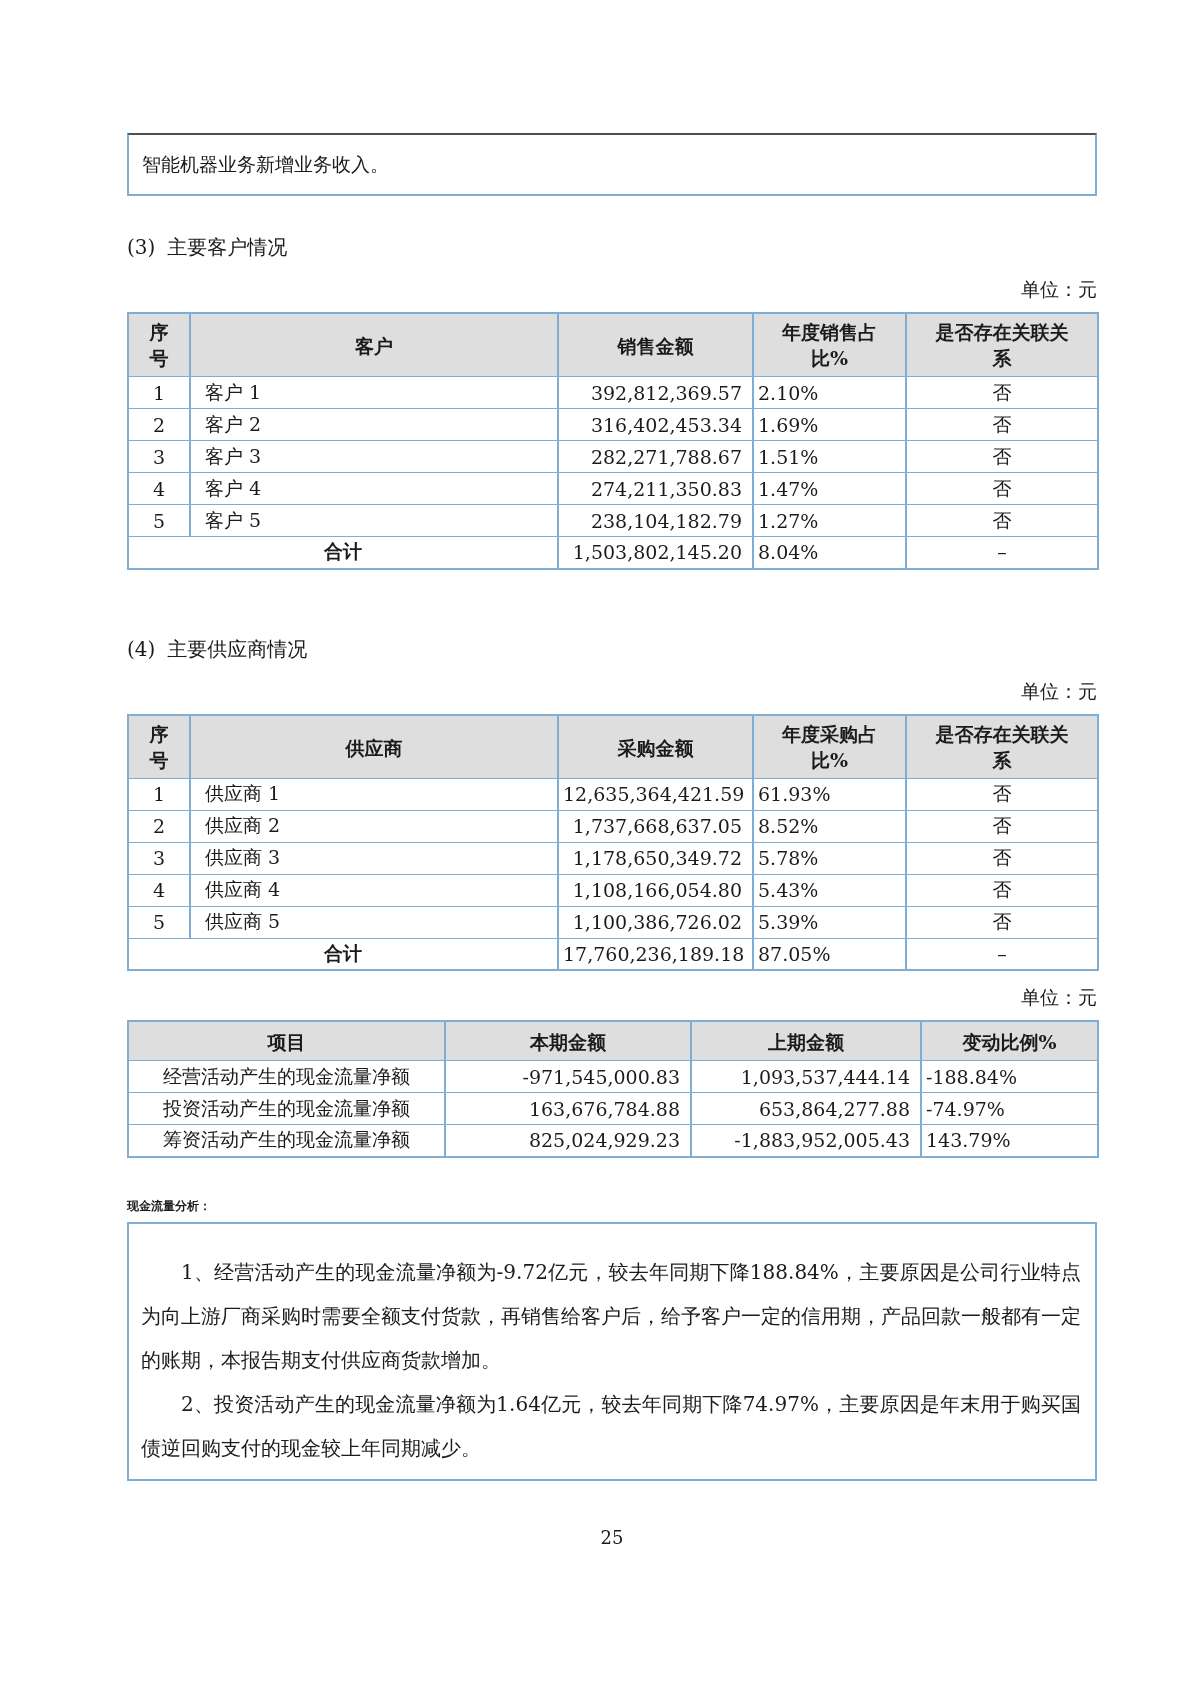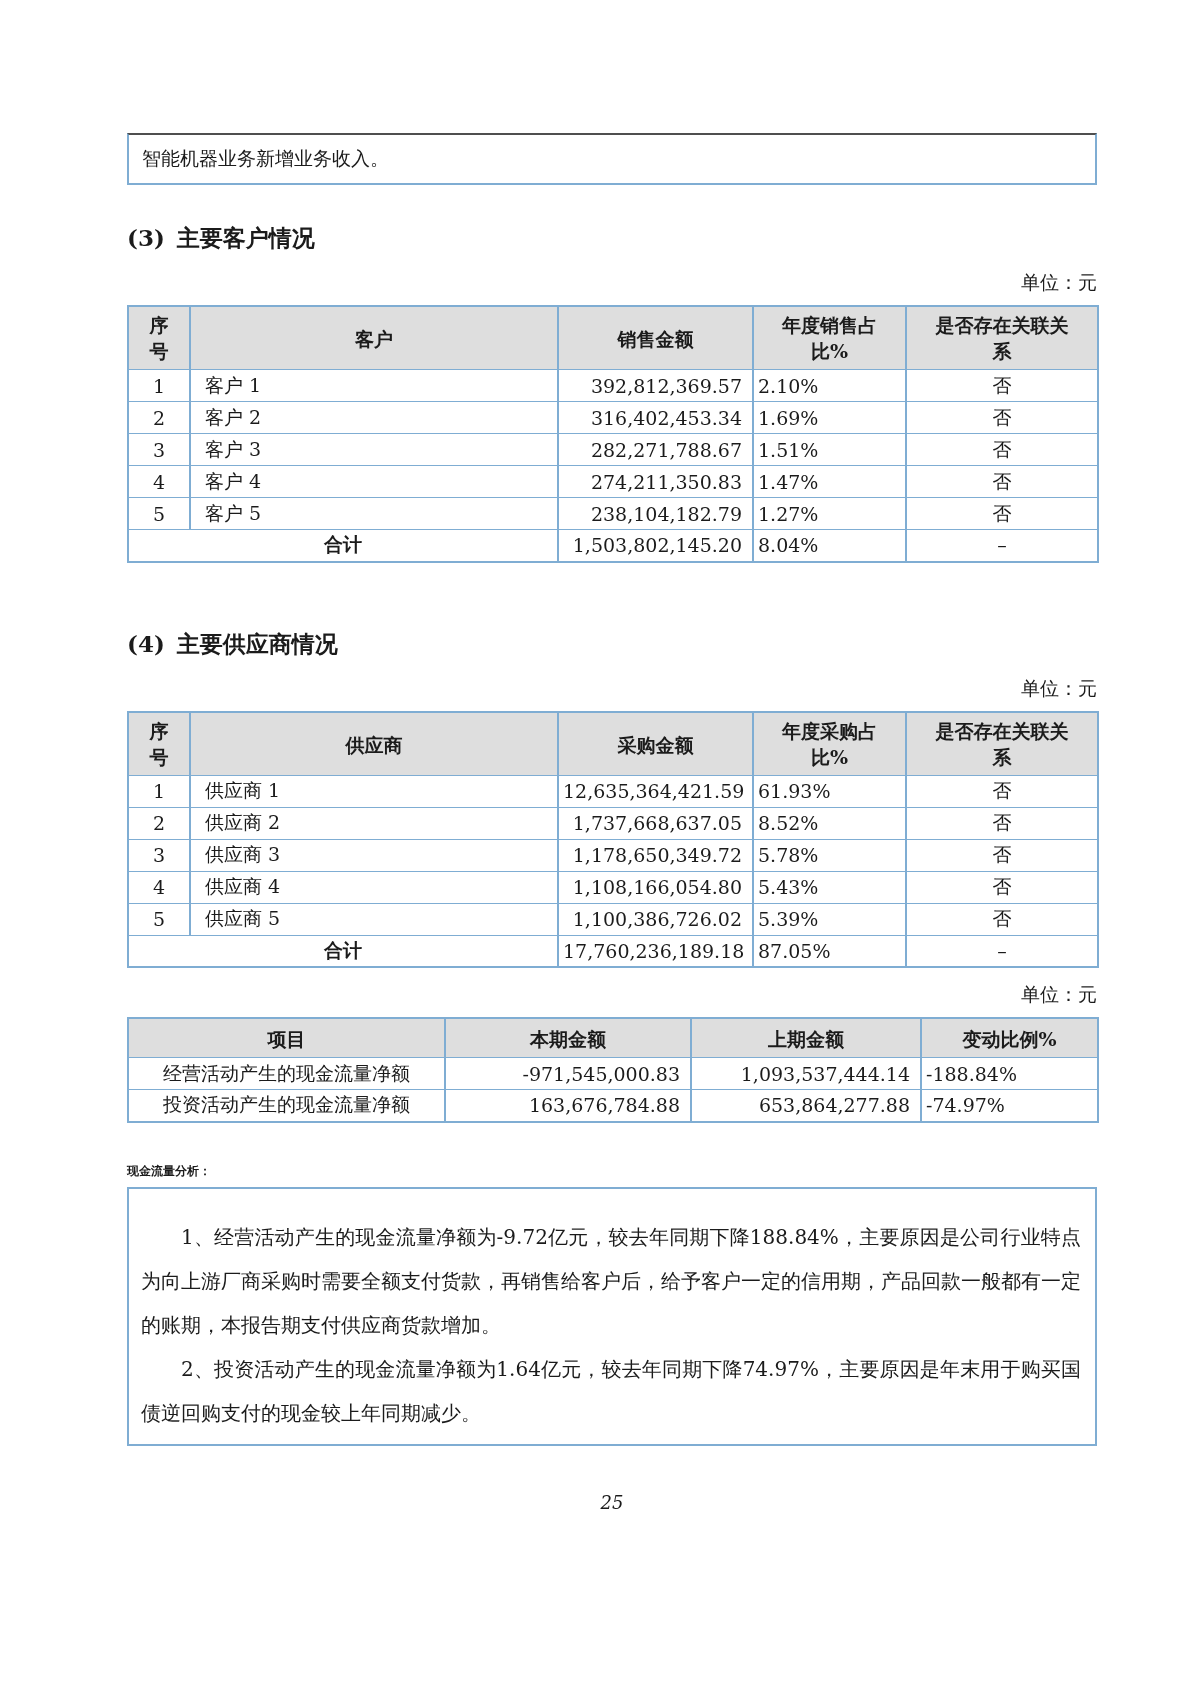--- a/index.html
+++ b/index.html
@@ -6,26 +6,26 @@
   html,body { margin:0; padding:0; background:#ffffff; }
   body {
     width:1200px; height:1696px; overflow:hidden;
     font-family:"DejaVu Serif","Liberation Serif",serif;
     color:#1b1b1b;
   }
   .content { width:970px; margin-left:127px; padding-top:133px; }
 
   
   .carryover-box {
-    height:52px; display:flex; align-items:center;
+    height:63px; display:flex; align-items:center;
     border:2px solid #7fadd3; border-top:2px solid #4f4f4f;
     padding:0 13px; font-size:19px;text-align:center;
   }
 
-  .sec-h { margin-top:38px; font-size:23px; font-weight:bold; }
+  .sec-h { margin-top:38px; font-size:20px; font-weight:normal; }
   .sec-h .num { margin-right:12px; }
   .sec-h.wide-gap .num { margin-right:30px; }
   .h4-gap { margin-top:66px; }
   .h-cash { margin-top:48px; }
 
   .unit-line { margin-top:16px; text-align:right; font-size:19px; }
 
   table.data-table {
     margin-top:9px; width:970px; border-collapse:collapse; table-layout:fixed;
     font-size:19px;
@@ -56,21 +56,21 @@
   .c-item { text-align:center; }
 
   .ana-h { margin-top:40px; font-size:12px; font-weight:bold; }
   .ana-box {
     margin-top:7px; border:2px solid #7fadd3;
     padding:26px 14px 9px 12px; font-size:20px; line-height:44px;
     text-align:justify;
   }
   .ana-box p { margin:0; text-indent:2em; }
 
-  .page-num { margin-top:46px; text-align:center; font-size:18px;font-style:italic; }
+  .page-num { margin-top:46px; text-align:center; font-size:18px; }
 </style>
 </head>
 <body>
 
 <div class="content">
 
   <div class="carryover-box">
     <span>智能机器业务新增业务收入。</span>
   </div>
 
@@ -232,20 +232,26 @@
           <td class="c-amt">-971,545,000.83</td>
           <td class="c-amt">1,093,537,444.14</td>
           <td class="c-pct">-188.84%</td>
         </tr>
         <tr>
           <td class="c-item">投资活动产生的现金流量净额</td>
           <td class="c-amt">163,676,784.88</td>
           <td class="c-amt">653,864,277.88</td>
           <td class="c-pct">-74.97%</td>
         </tr>
+        <tr>
+          <td class="c-item">筹资活动产生的现金流量净额</td>
+          <td class="c-amt">825,024,929.23</td>
+          <td class="c-amt">-1,883,952,005.43</td>
+          <td class="c-pct">143.79%</td>
+        </tr>
       </tbody>
   </table>
 
   <div class="ana-h">现金流量分析：</div>
   <div class="ana-box">
     <p>1、经营活动产生的现金流量净额为-9.72亿元，较去年同期下降188.84%，主要原因是公司行业特点为向上游厂商采购时需要全额支付货款，再销售给客户后，给予客户一定的信用期，产品回款一般都有一定的账期，本报告期支付供应商货款增加。</p>
     <p>2、投资活动产生的现金流量净额为1.64亿元，较去年同期下降74.97%，主要原因是年末用于购买国债逆回购支付的现金较上年同期减少。</p>
   </div>
 
   <div class="page-num">25</div>

